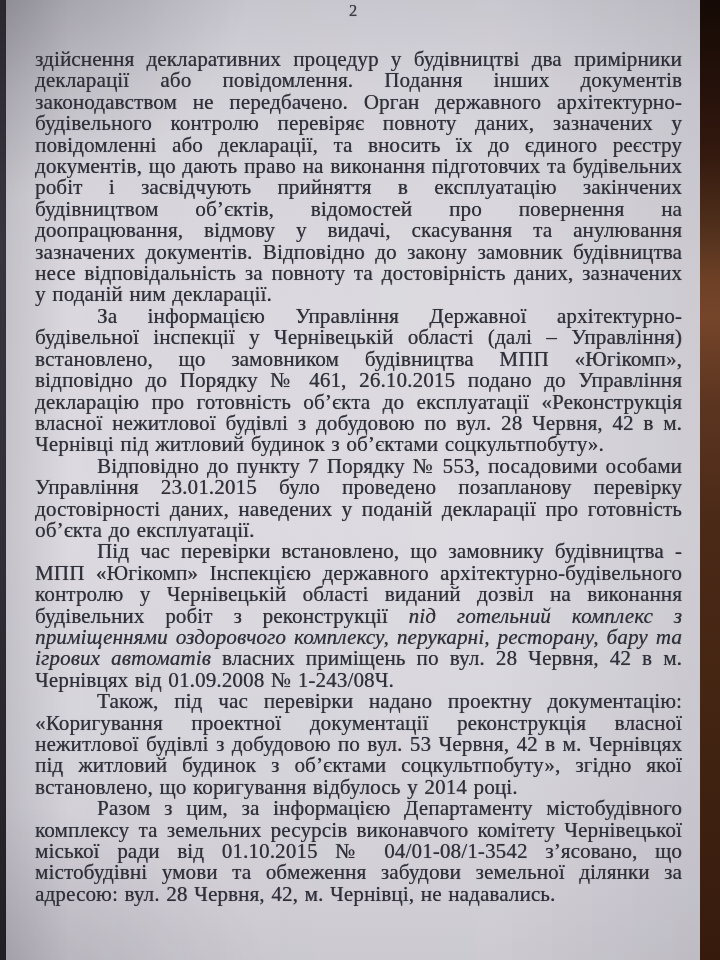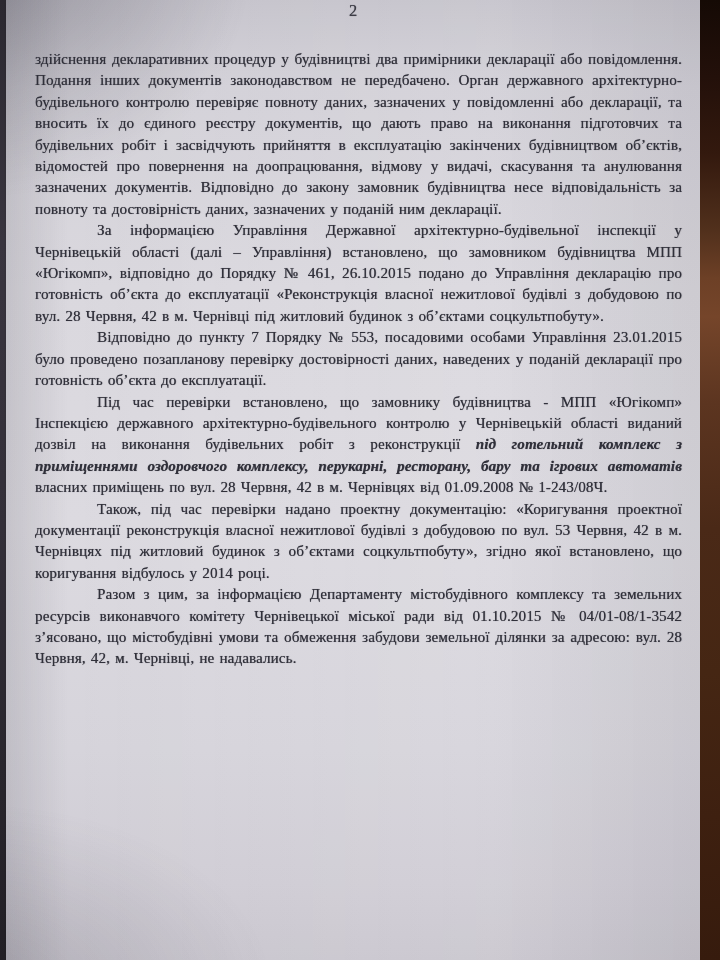--- a/index.html
+++ b/index.html
@@ -57,30 +57,30 @@
     font-size: 16.5px;
     color: #3c3c46;
     text-shadow: 0 0 0.8px rgba(60, 60, 70, 0.8);
   }
   .content {
     position: absolute;
     top: 49px;
     left: 29px;
     right: 18px;
     text-align: justify;
-    font-size: 15px;
+    font-size: 21px;
     line-height: 21.4px;
     letter-spacing: 0.15px;
     word-spacing: 1.2px;
     color: #30303a;
     text-shadow: 0.3px 0.3px 0.7px rgba(48, 48, 58, 0.75);
   }
   .para { margin: 0; }
   .para.indent { text-indent: 62px; }
-  .it { font-style: italic; font-weight: bold; }
+  .it { font-style: italic; }
 </style>
 </head>
 <body>
 
 <div class="photo">
 
   <div class="table-left"></div>
 
   <div class="paper">
 

